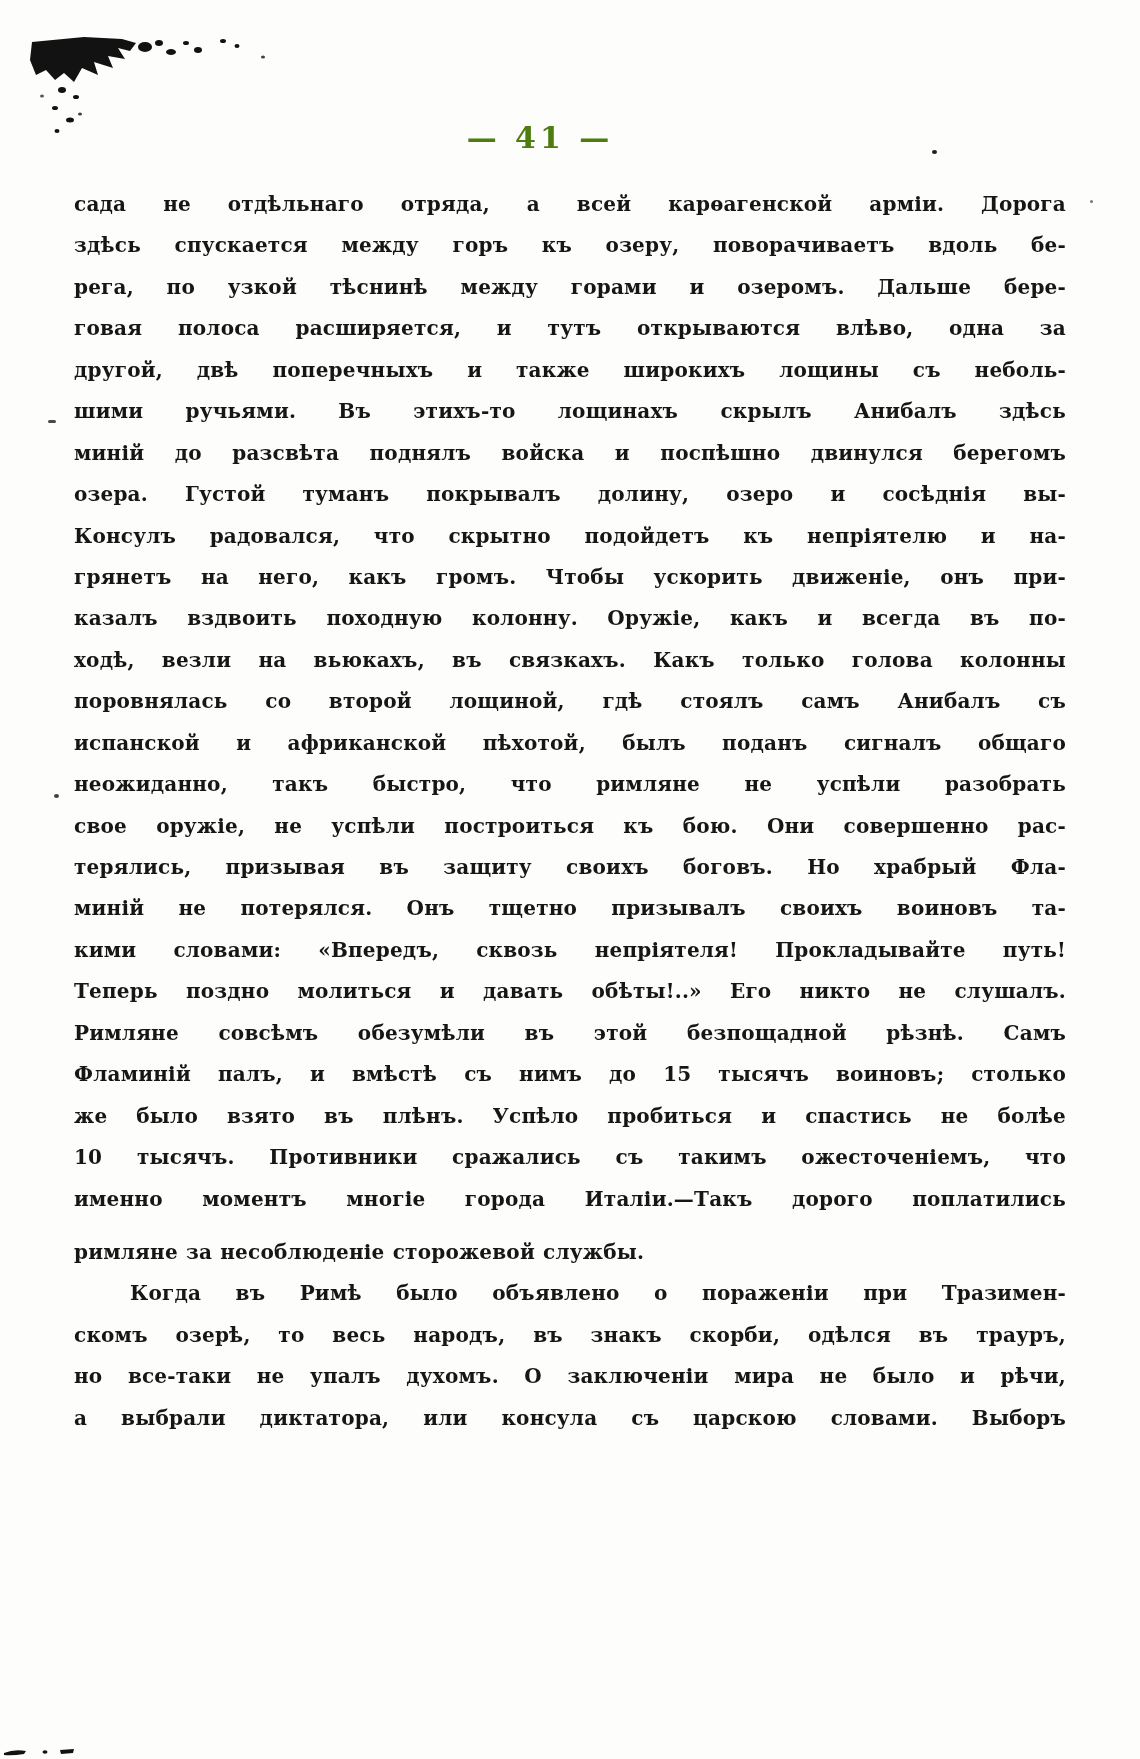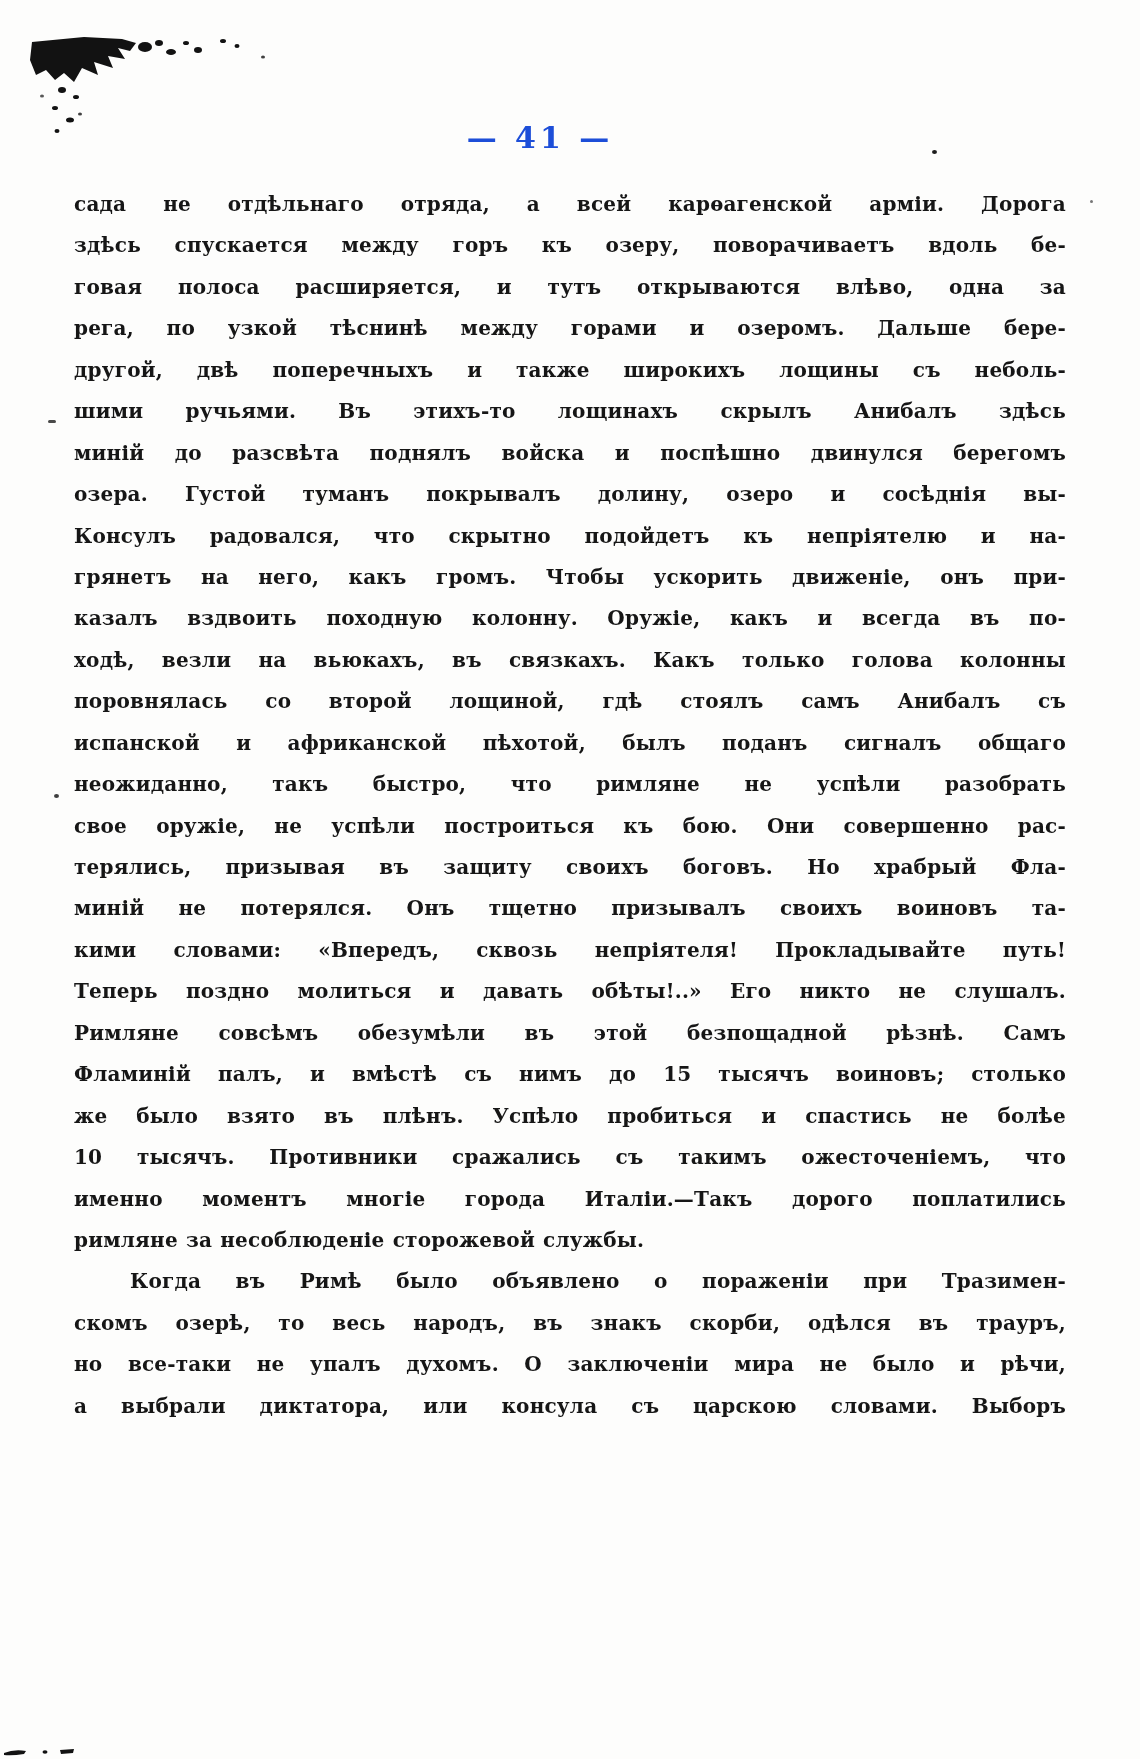--- a/index.html
+++ b/index.html
@@ -18,41 +18,42 @@
   }
   .page-number {
     position: absolute;
     top: 120px;
     left: 75px;
     width: 930px;
     text-align: center;
     font-size: 30px;
     font-weight: 700;
     letter-spacing: 4px;
-    color: #1d4ed8;
+    color: #4d7c0f;
   }
   .text-block {
     position: absolute;
     left: 74px;
     top: 184px;
     width: 992px;
   }
   .line {
     font-size: 20px;
     font-weight: 700;
     line-height: 41.45px;
     height: 41.45px;
     text-align: justify;
     text-align-last: justify;
     text-justify: inter-word;
     letter-spacing: 0.2px;
     word-spacing: 1px;
   }
   .line.para-end {
     text-align-last: left;
+    margin-top: 12px;
   }
   .line.indent {
     text-indent: 56px;
   }
   .smudge {
     position: absolute;
     left: 26px;
     top: 30px;
     width: 250px;
     height: 115px;
@@ -101,22 +102,22 @@
   <div class="page-number">— 41 —</div>
 
   <div class="speck s1"></div>
   <div class="speck s2"></div>
   <div class="speck s3"></div>
   <div class="speck s4"></div>
 
   <div class="text-block">
     <div class="line">сада не отдѣльнаго отряда, а всей карѳагенской арміи. Дорога</div>
     <div class="line">здѣсь спускается между горъ къ озеру, поворачиваетъ вдоль бе-</div>
+    <div class="line">рега, по узкой тѣснинѣ между горами и озеромъ. Дальше бере-</div>
     <div class="line">говая полоса расширяется, и тутъ открываются влѣво, одна за</div>
-    <div class="line">рега, по узкой тѣснинѣ между горами и озеромъ. Дальше бере-</div>
     <div class="line">другой, двѣ поперечныхъ и также широкихъ лощины съ неболь-</div>
     <div class="line">шими ручьями. Въ этихъ-то лощинахъ скрылъ Анибалъ здѣсь</div>
     <div class="line">миній до разсвѣта поднялъ войска и поспѣшно двинулся берегомъ</div>
     <div class="line">озера. Густой туманъ покрывалъ долину, озеро и сосѣднія вы-</div>
     <div class="line">Консулъ радовался, что скрытно подойдетъ къ непріятелю и на-</div>
     <div class="line">грянетъ на него, какъ громъ. Чтобы ускорить движеніе, онъ при-</div>
     <div class="line">казалъ вздвоить походную колонну. Оружіе, какъ и всегда въ по-</div>
     <div class="line">ходѣ, везли на вьюкахъ, въ связкахъ. Какъ только голова колонны</div>
     <div class="line">поровнялась со второй лощиной, гдѣ стоялъ самъ Анибалъ съ</div>
     <div class="line">испанской и африканской пѣхотой, былъ поданъ сигналъ общаго</div>

